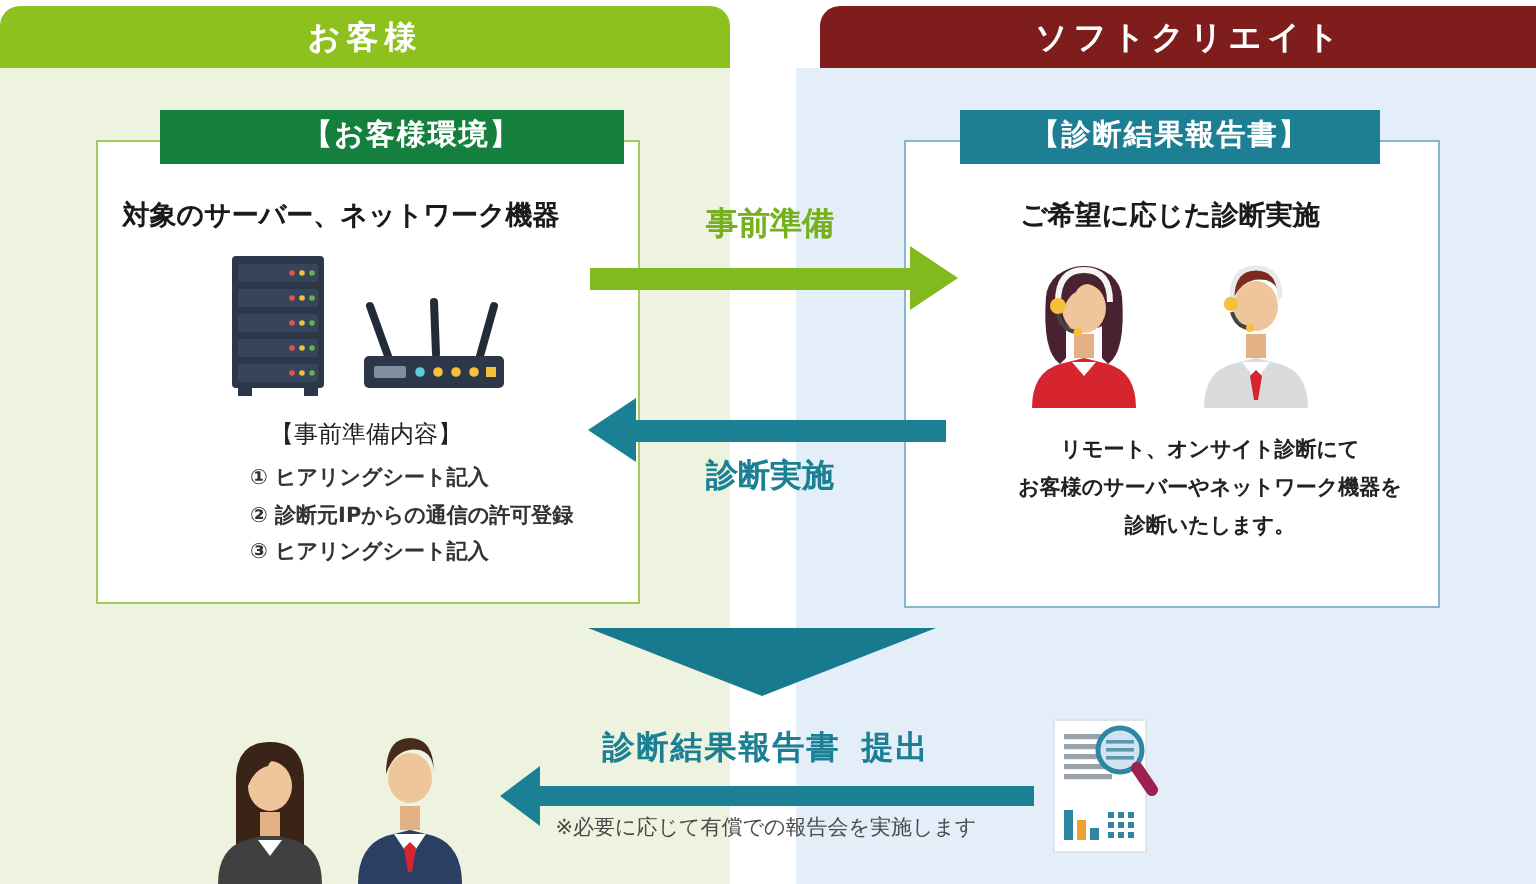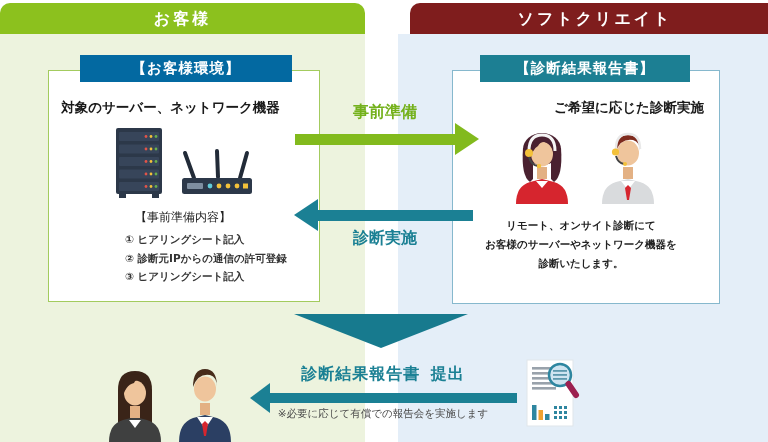--- a/index.html
+++ b/index.html
@@ -18,32 +18,32 @@
   .panel-right{left:398px;width:370px;background:#e4eef8;}
 
   
   .wbox{position:absolute;background:#fff;z-index:2;}
   .wbox-left{left:48px;top:70px;width:270px;height:230px;border:1px solid #a3cb5e;}
   .wbox-right{left:452px;top:70px;width:266px;height:232px;border:1px solid #86b8cd;}
 
   
   .tab{position:absolute;top:55px;height:27px;line-height:27px;text-align:center;color:#fff;
        font-weight:bold;font-size:14.5px;z-index:4;letter-spacing:1px;}
-  .tab-left{left:80px;width:212px;background:#0369a1;}
+  .tab-left{left:80px;width:212px;background:#15803d;padding-left:20px;}
   .tab-right{left:480px;width:210px;background:#1c7f93;}
 
   .box-title{position:absolute;z-index:3;text-align:center;font-weight:bold;font-size:13.5px;color:#1a1a1a;}
   .box-title-left{left:48px;top:99px;width:245px;}
-  .box-title-right{left:452px;top:99px;width:266px;padding-left:44px;}
+  .box-title-right{left:452px;top:99px;width:266px;}
 
   .prep-title{position:absolute;left:48px;top:209px;width:270px;text-align:center;
               font-weight:normal;font-size:12px;color:#222;z-index:3;}
   .prep-list{position:absolute;left:125px;top:230px;z-index:3;font-size:10.5px;font-weight:bold;
              color:#333;line-height:18.5px;white-space:nowrap;}
-  .desc{position:absolute;left:448px;top:216px;width:266px;text-align:center;z-index:3;
+  .desc{position:absolute;left:472px;top:216px;width:266px;text-align:center;z-index:3;
         font-size:10.5px;font-weight:bold;color:#222;line-height:19px;}
 
   .icon-wrap{position:absolute;z-index:3;}
   .devices{left:106px;top:126px;}
   .operators{left:502px;top:122px;}
   .customers{left:103px;top:358px;}
   .docicon{left:524px;top:358px;}
 
   
   .shaft{position:absolute;z-index:5;}

